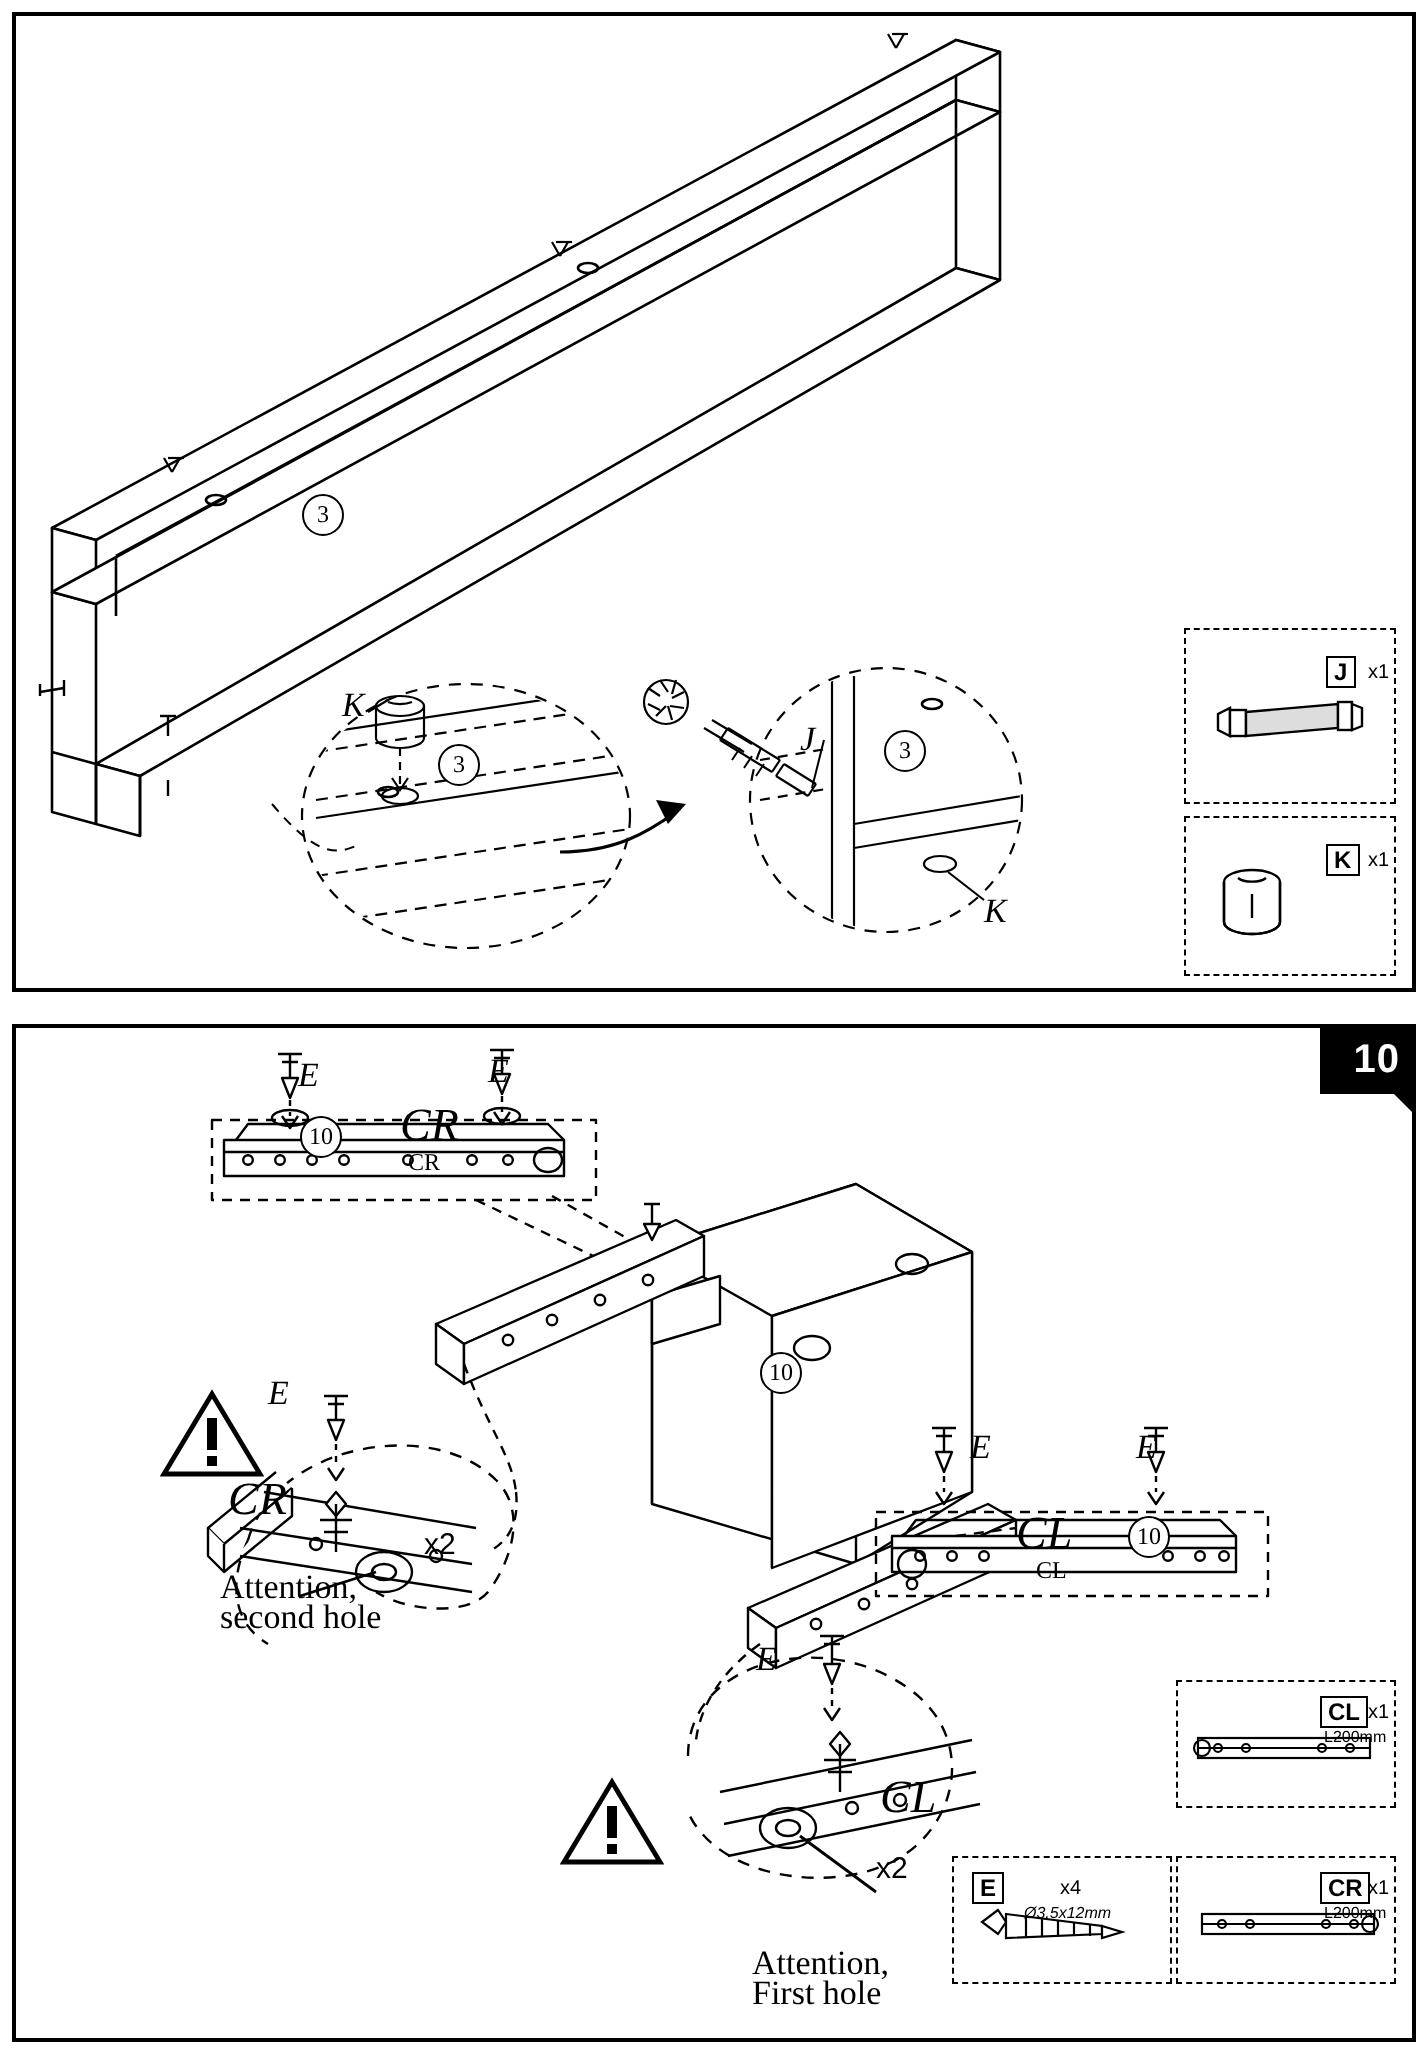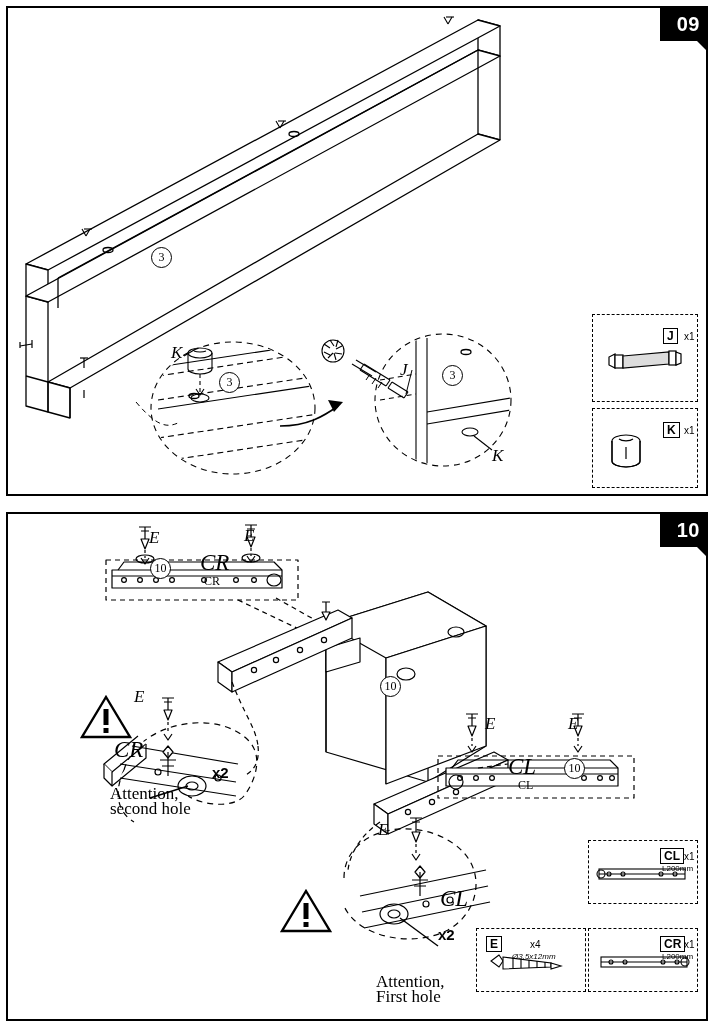--- a/index.html
+++ b/index.html
@@ -70,21 +70,21 @@
   
   .lbl {
     position: absolute;
     font-family: "Liberation Serif", serif;
     font-size: 17px;
     white-space: nowrap;
   }
   .lbl.ital { font-style: italic; }
   .lbl.big { font-size: 23px; }
   .lbl.small { font-size: 12px; }
-  .lbl.sans { font-family: "Liberation Sans", sans-serif; font-weight: bold; }
+  .lbl.sans { font-family: "Liberation Sans", sans-serif; }
 
   .attn-text {
     position: absolute;
     font-family: Liberation Serif, serif;
     font-size: 17px;
     line-height: 15px;
     white-space: pre-line;
   }
 
   
@@ -132,25 +132,20 @@
     position: absolute;
   }
 </style>
 </head>
 <body>
 
 <div class="page">
 
   <div class="panel" id="panel-09">
 
-    <div class="corner">
-      <div class="tri"></div>
-      <div class="sq"></div>
-      <div class="num">09</div>
-    </div>
 
     <svg class="art" width="700" height="486" viewBox="0 0 700 486">
       <g fill="none" stroke="#000" stroke-width="1.3" stroke-linejoin="round">
 
         <polygon points="470,12 492,18 492,48 470,42" fill="#fff"></polygon>
         <polygon points="470,12 492,18 40,262 18,256" fill="#fff"></polygon>
         <polygon points="40,262 18,256 18,288 40,294" fill="#fff"></polygon>
         <polygon points="470,42 492,48 40,294 18,288" fill="#fff"></polygon>
 
         <polyline points="470,42 50,270"></polyline>

